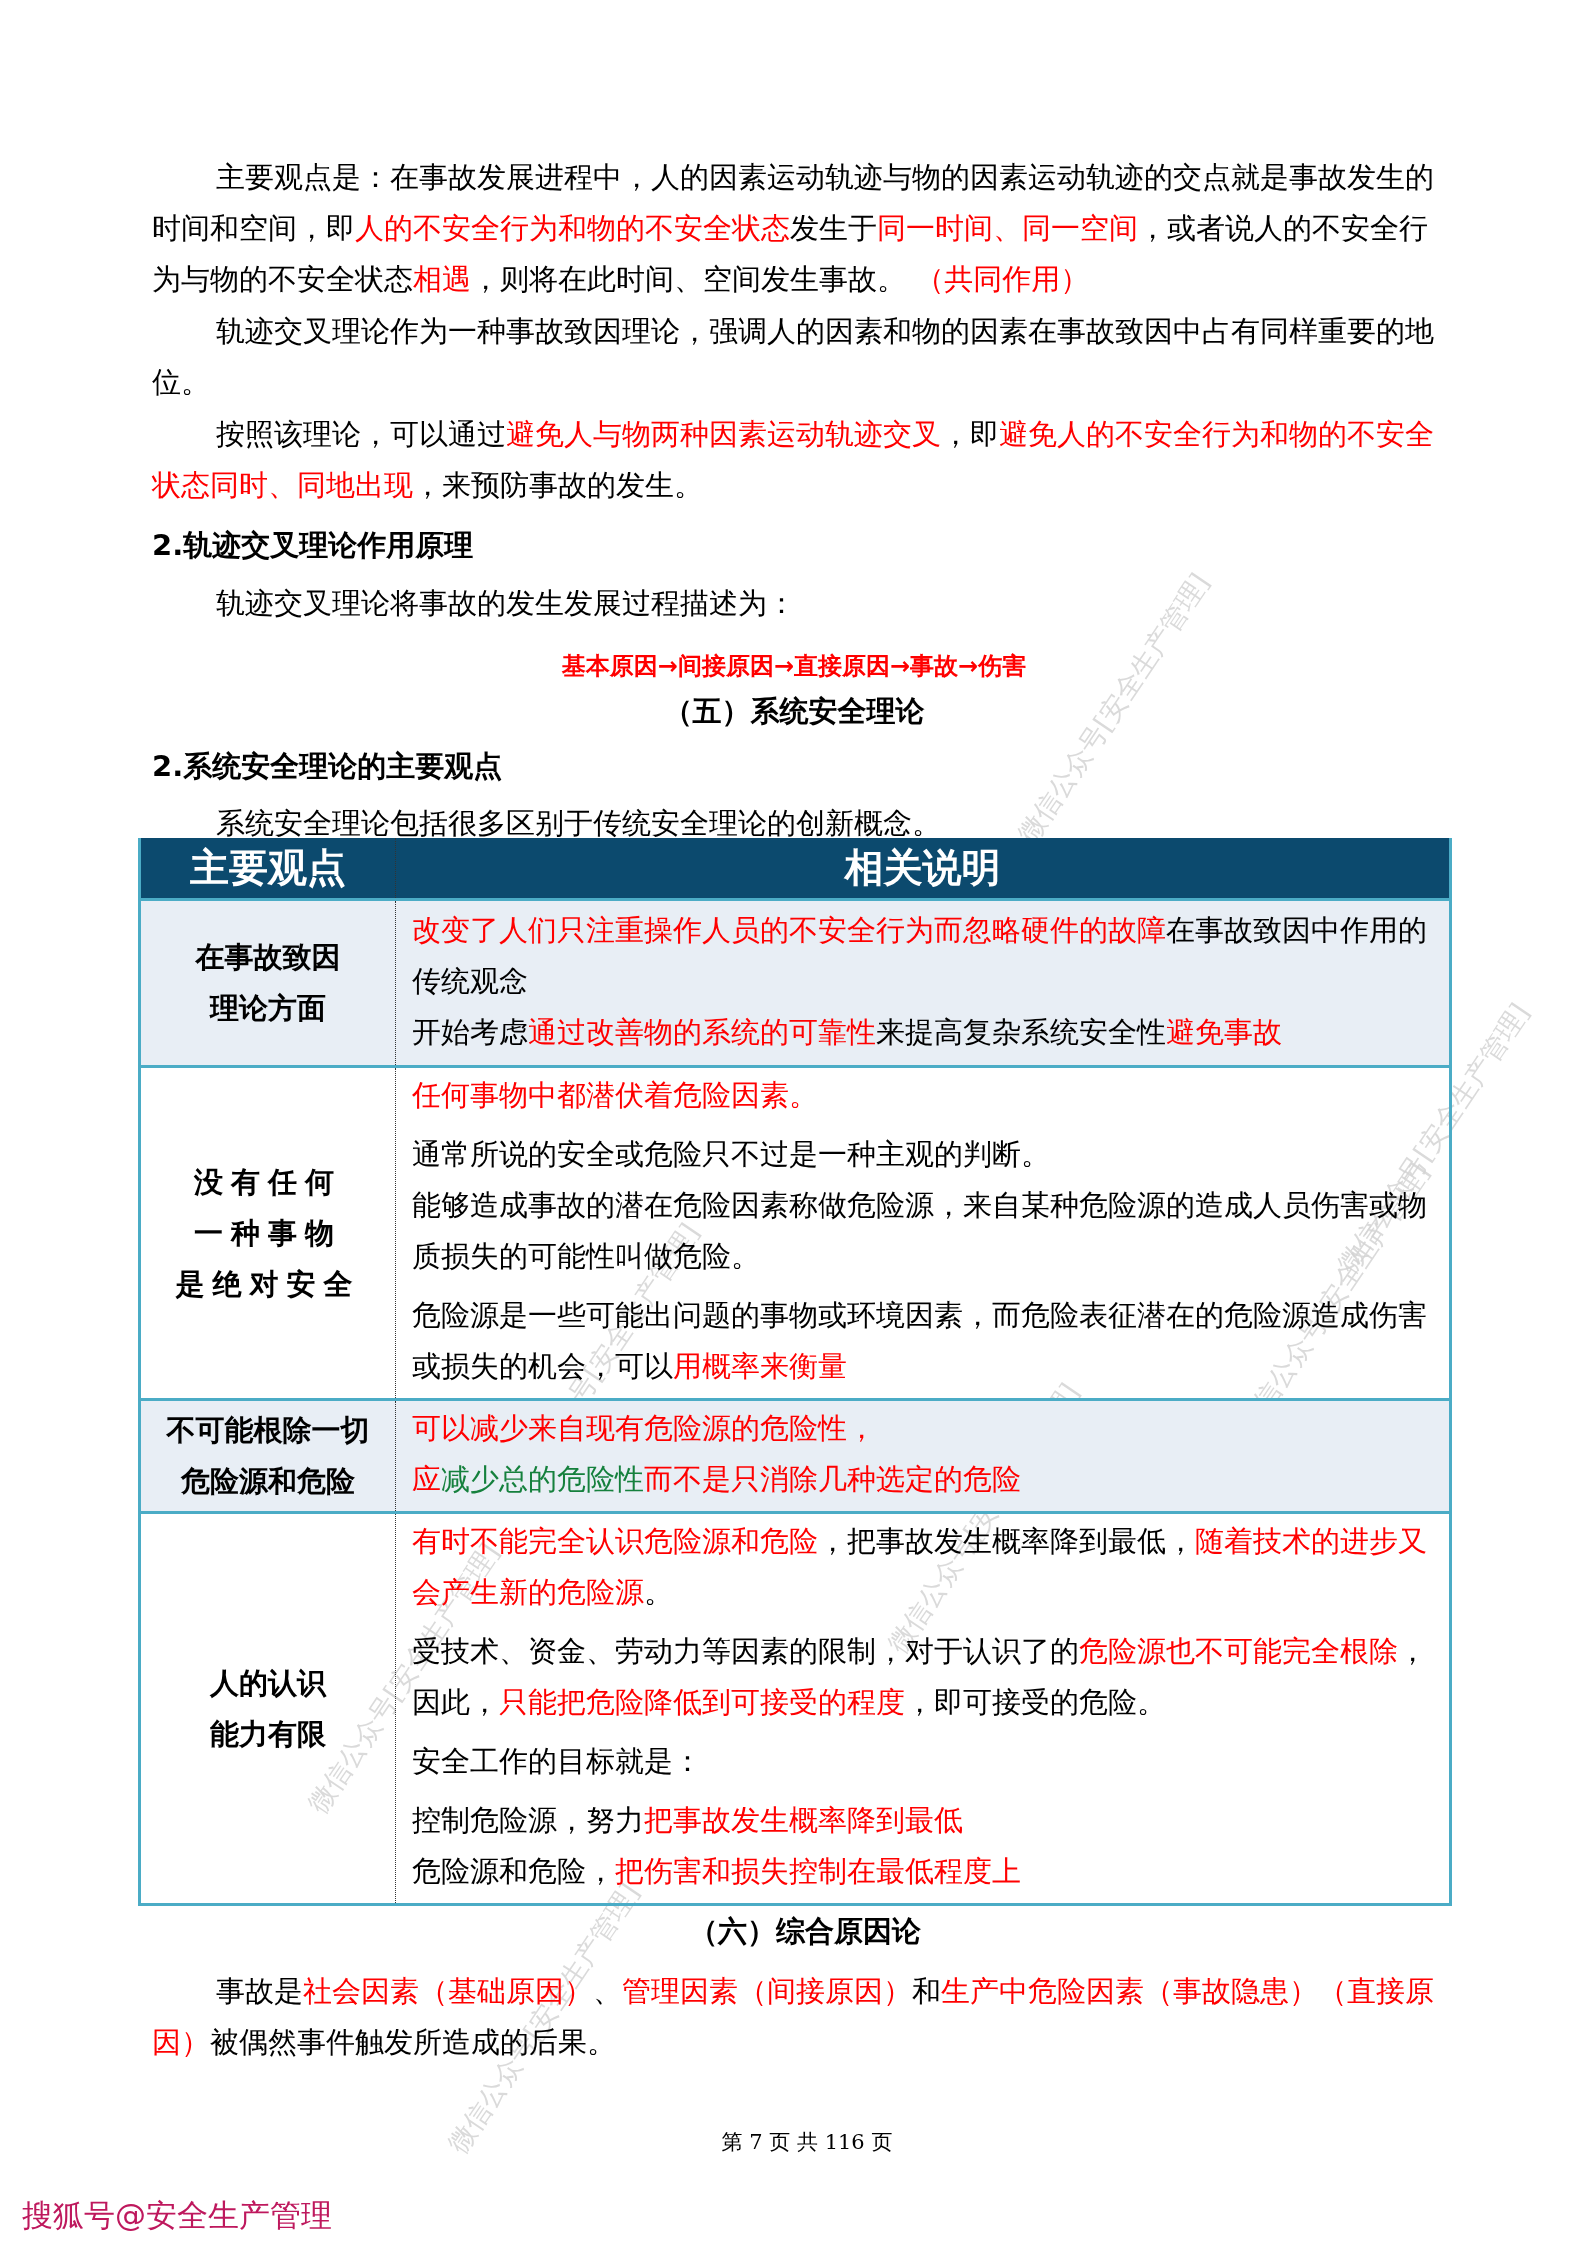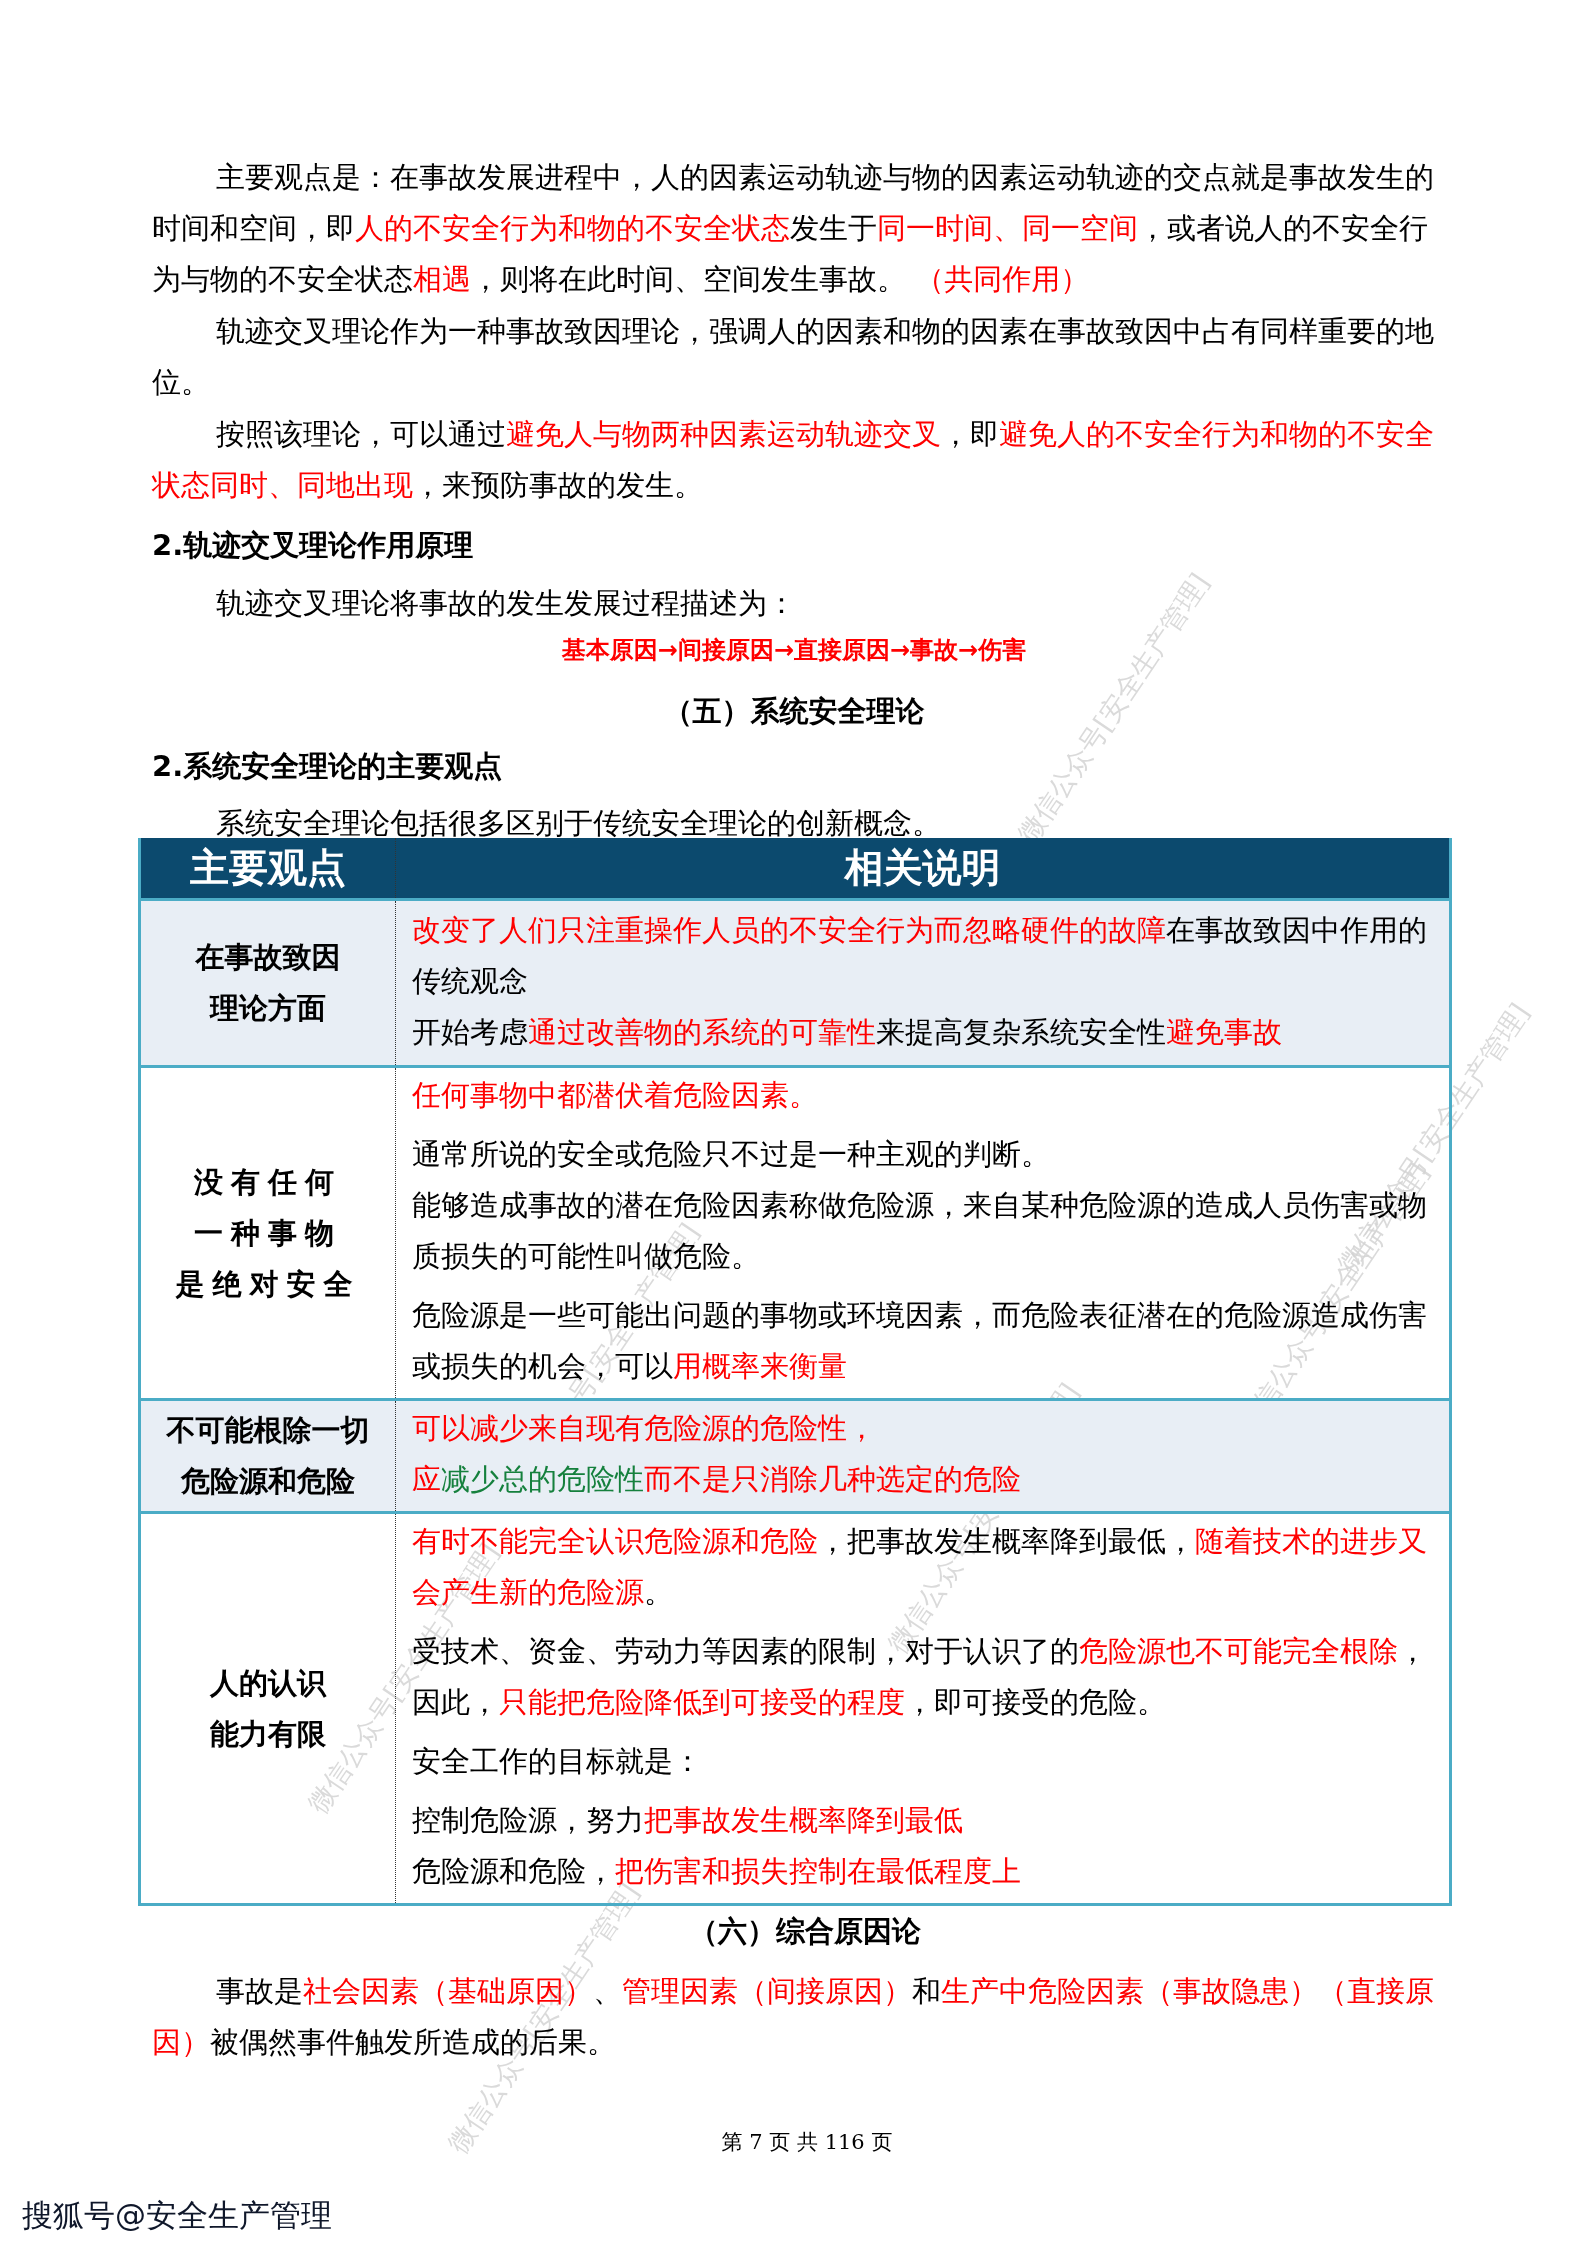--- a/index.html
+++ b/index.html
@@ -1,38 +1,38 @@
 <!DOCTYPE html>
 <html><head>
 <meta charset="utf-8">
 <style>
   html, body { margin:0; padding:0; background:#ffffff; }
   body { width:1588px; height:2245px; position:relative; overflow:hidden;
          font-family:"DejaVu Sans","Liberation Sans",sans-serif; color:#000; }
-  .r { color:#ff0000; }
+  .r { color:#ff0000;margin-top:16px; }
   .g { color:#15803d; font-weight:normal; }
   .para { position:absolute; left:152px; width:1300px; font-size:29px; line-height:51px; }
   .indent { text-indent:64px; }
   .heading { position:absolute; left:152px; font-size:29px; font-weight:bold; line-height:40px; }
   .center { position:absolute; left:0; width:1588px; text-align:center; font-size:29px; font-weight:bold; }
   .wm { position:absolute; color:#d4d4d4; font-family:"DejaVu Serif","Liberation Serif",serif;
         font-size:27px; white-space:nowrap; transform:rotate(-56deg); transform-origin:left top; opacity:0.85; pointer-events:none; }
   table.main { position:absolute; left:138px; top:838px; width:1314px; border-collapse:collapse; font-size:29px; }
   table.main th { background:#0c4a6e; color:#ffffff; font-weight:bold; height:58px; font-size:39px; }
   table.main td { vertical-align:middle; border-top:3px solid #4bacc6; }
   table.main td.k { width:252px; text-align:center; font-weight:bold; line-height:51px; border-right:1px dotted #333; }
   table.main td.v { padding:2px 14px 6px 16px; line-height:51px; }
   table.main th.k { border-right:1px dotted #333; }
   table.main tr.shade td { background:#e8eef5; }
   table.main { border-left:3px solid #4bacc6; border-right:3px solid #4bacc6; border-bottom:3px solid #4bacc6; }
   .vline { display:block; }
   .gap { display:block; height:8px; }
   .spaced { letter-spacing:8px; }
   .footer-page { position:absolute; left:0; width:1588px; top:2128px; text-align:center; font-family:"DejaVu Serif","Liberation Serif",serif; font-size:21px;padding-left:13px; }
-  .sohu { position:absolute; left:22px; top:2195px; font-size:31px; color:#0f172a; }
+  .sohu { position:absolute; left:22px; top:2195px; font-size:31px; color:#be185d; }
 </style>
 </head>
 <body>
 
 <div class="wm" style="left:1010px;top:830px;">微信公众号[安全生产管理]</div>
 <div class="wm" style="left:1330px;top:1260px;">微信公众号[安全生产管理]</div>
 <div class="wm" style="left:500px;top:1480px;">微信公众号[安全生产管理]</div>
 <div class="wm" style="left:1230px;top:1420px;">微信公众号[安全生产管理]</div>
 <div class="wm" style="left:300px;top:1800px;">微信公众号[安全生产管理]</div>
 <div class="wm" style="left:880px;top:1640px;">微信公众号[安全生产管理]</div>

